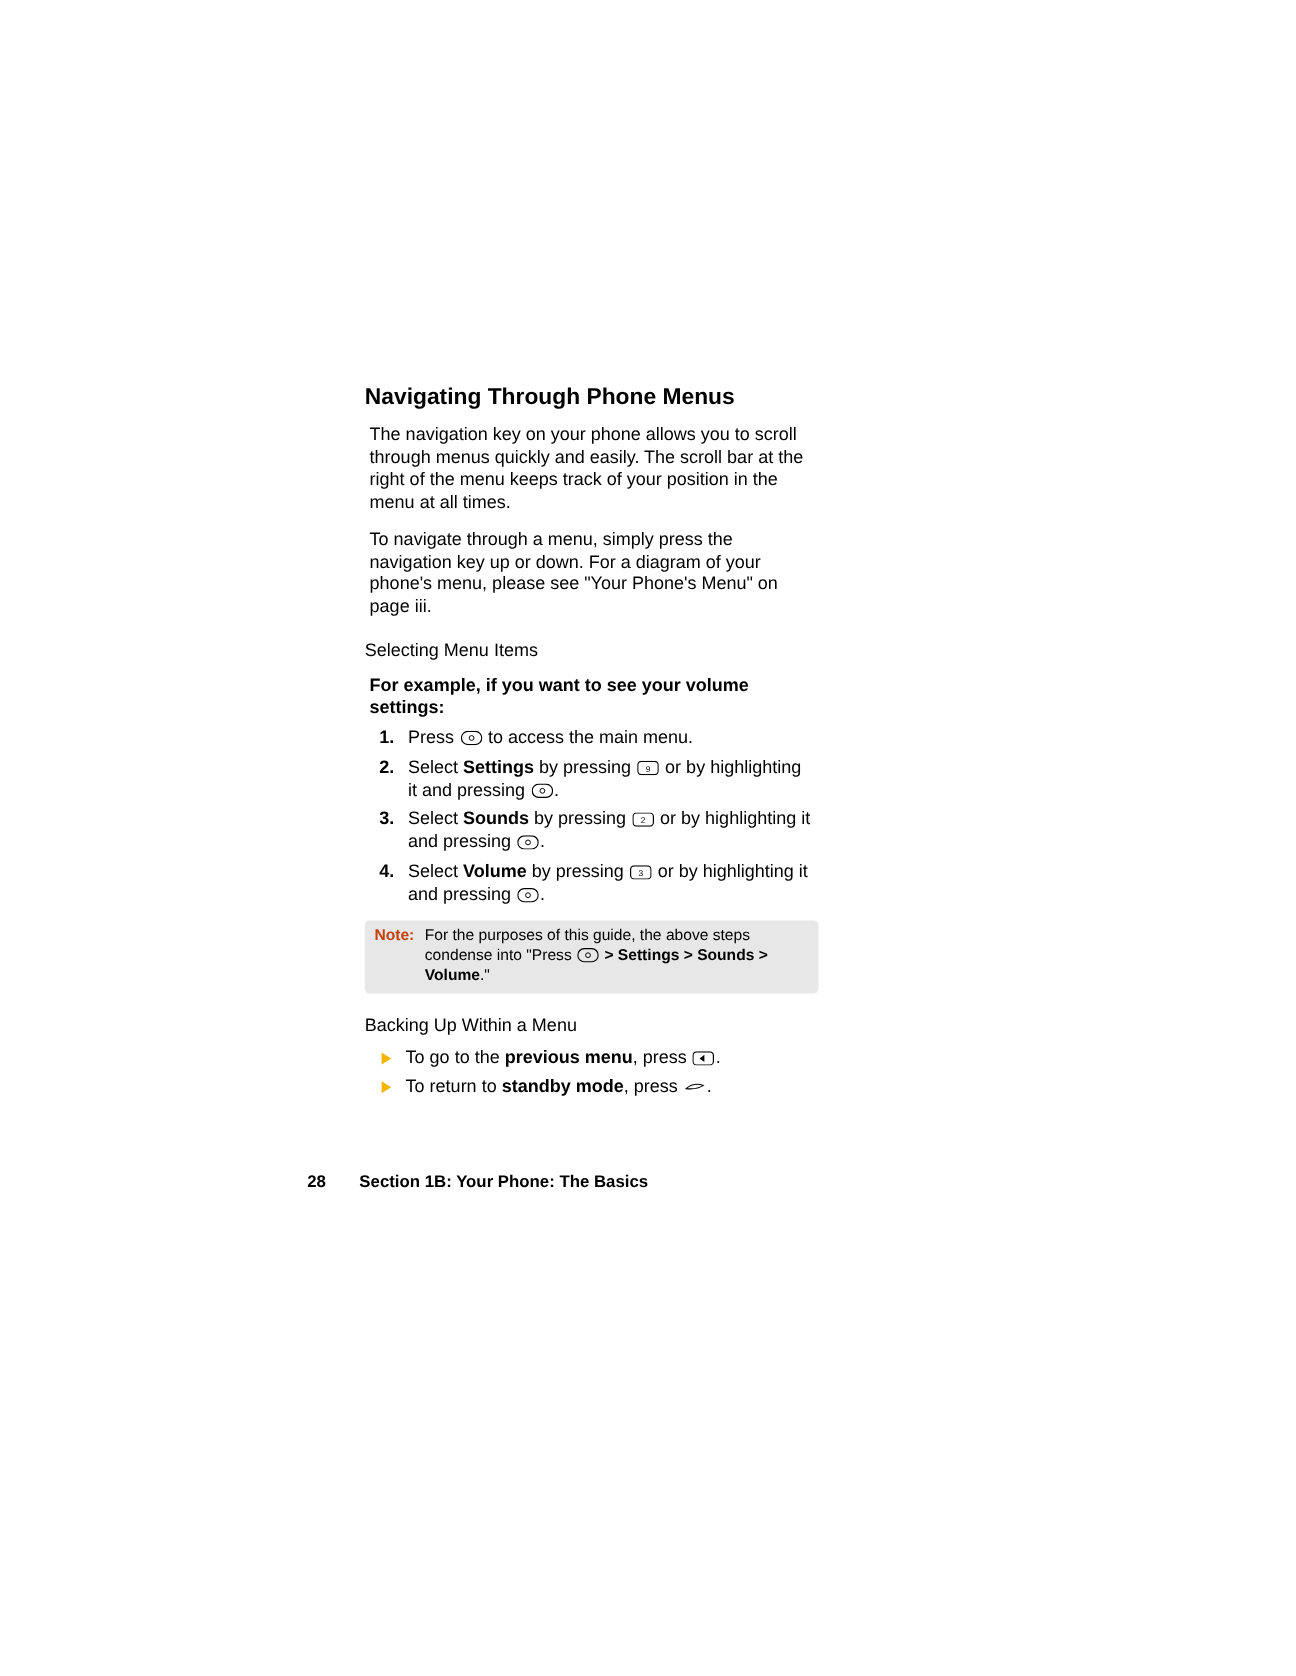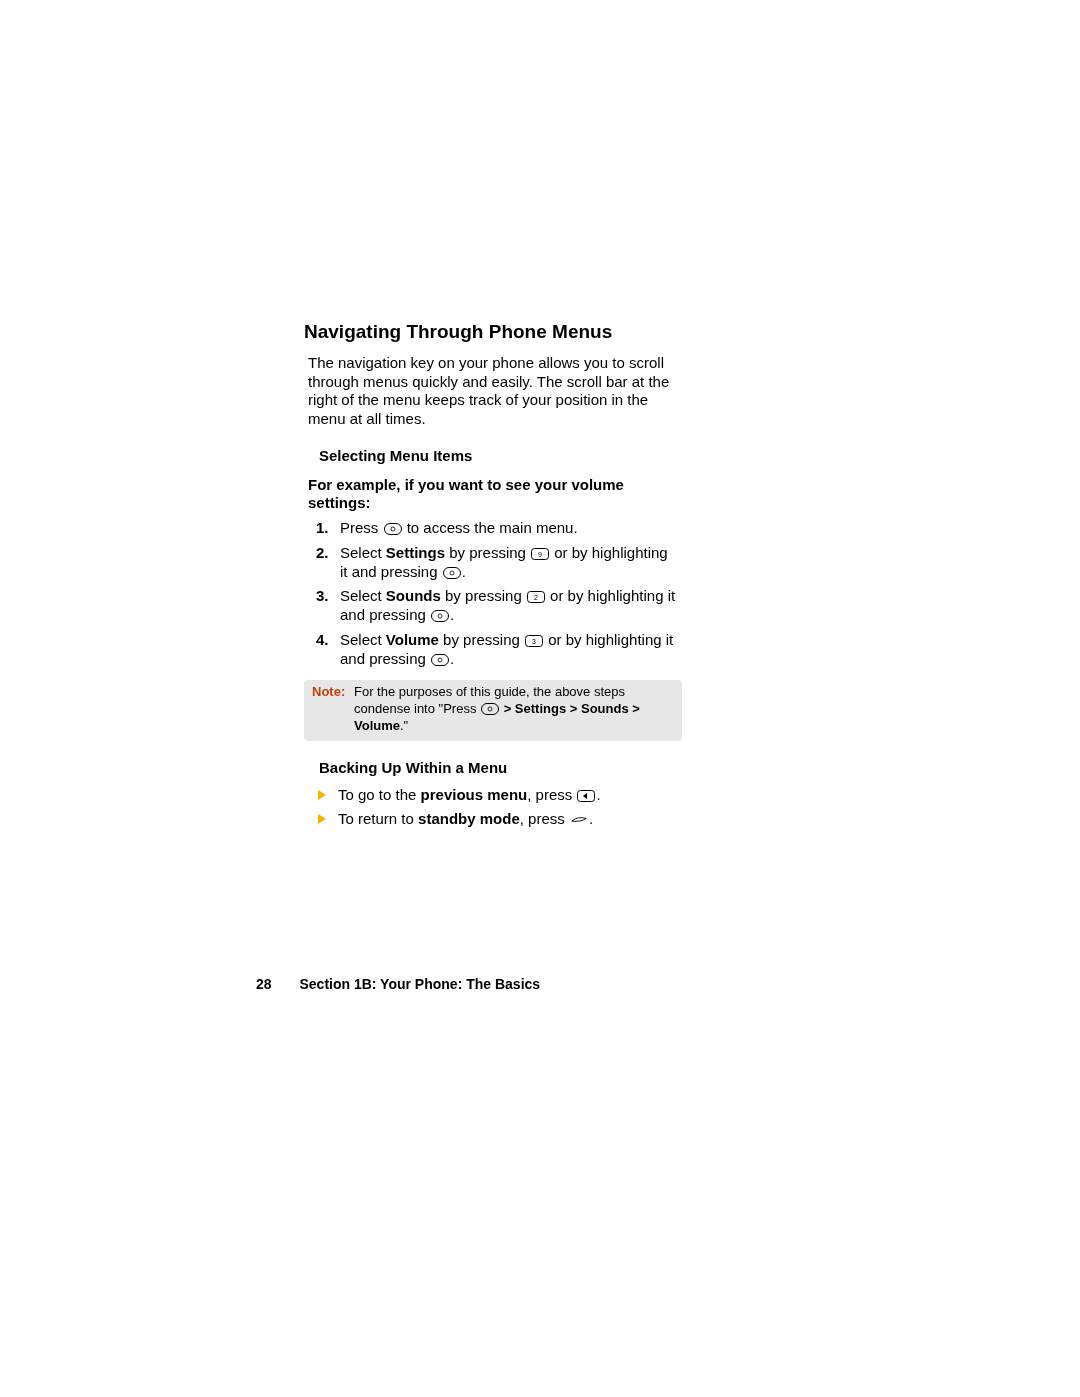--- a/index.html
+++ b/index.html
@@ -24,22 +24,22 @@
     line-height: 1.25;
   }
   h1.section-heading {
     font-size: 19px;
     font-weight: 700;
     margin: 0 0 10px 0;
     letter-spacing: 0;
   }
   h2.subheading {
     font-size: 15px;
-    font-weight: 700;
-    margin: 18px 0 8px 15px;
+    font-weight: 400;
+    margin: 18px 0 8px 0;
   }
   p.para {
     margin: 0 0 12px 0;
     padding-left: 4px;
   }
   p.bold-lead {
     font-weight: 700;
     margin: 10px 0 6px 0;
     padding-left: 4px;
   }
@@ -120,20 +120,21 @@
 </style>
 </head>
 <body>
 
 <div class="page">
   <div class="content">
 
     <h1 class="section-heading">Navigating Through Phone Menus</h1>
 
     <p class="para">The navigation key on your phone allows you to scroll through menus quickly and easily. The scroll bar at the right of the menu keeps track of your position in the menu at all times.</p>
+    <p class="para">To navigate through a menu, simply press the navigation key up or down. For a diagram of your phone's menu, please see "Your Phone's Menu" on page iii.</p>
 
     <h2 class="subheading">Selecting Menu Items</h2>
 
 
     <p class="bold-lead">For example, if you want to see your volume settings:</p>
 
     <ol class="steps">
       <li>
         <span>Press </span><span class="key-icon"><svg viewBox="0 0 18 12">
               <rect x="0.5" y="0.5" width="17" height="11" rx="5.5" fill="none" stroke="#000" stroke-width="1"></rect>

